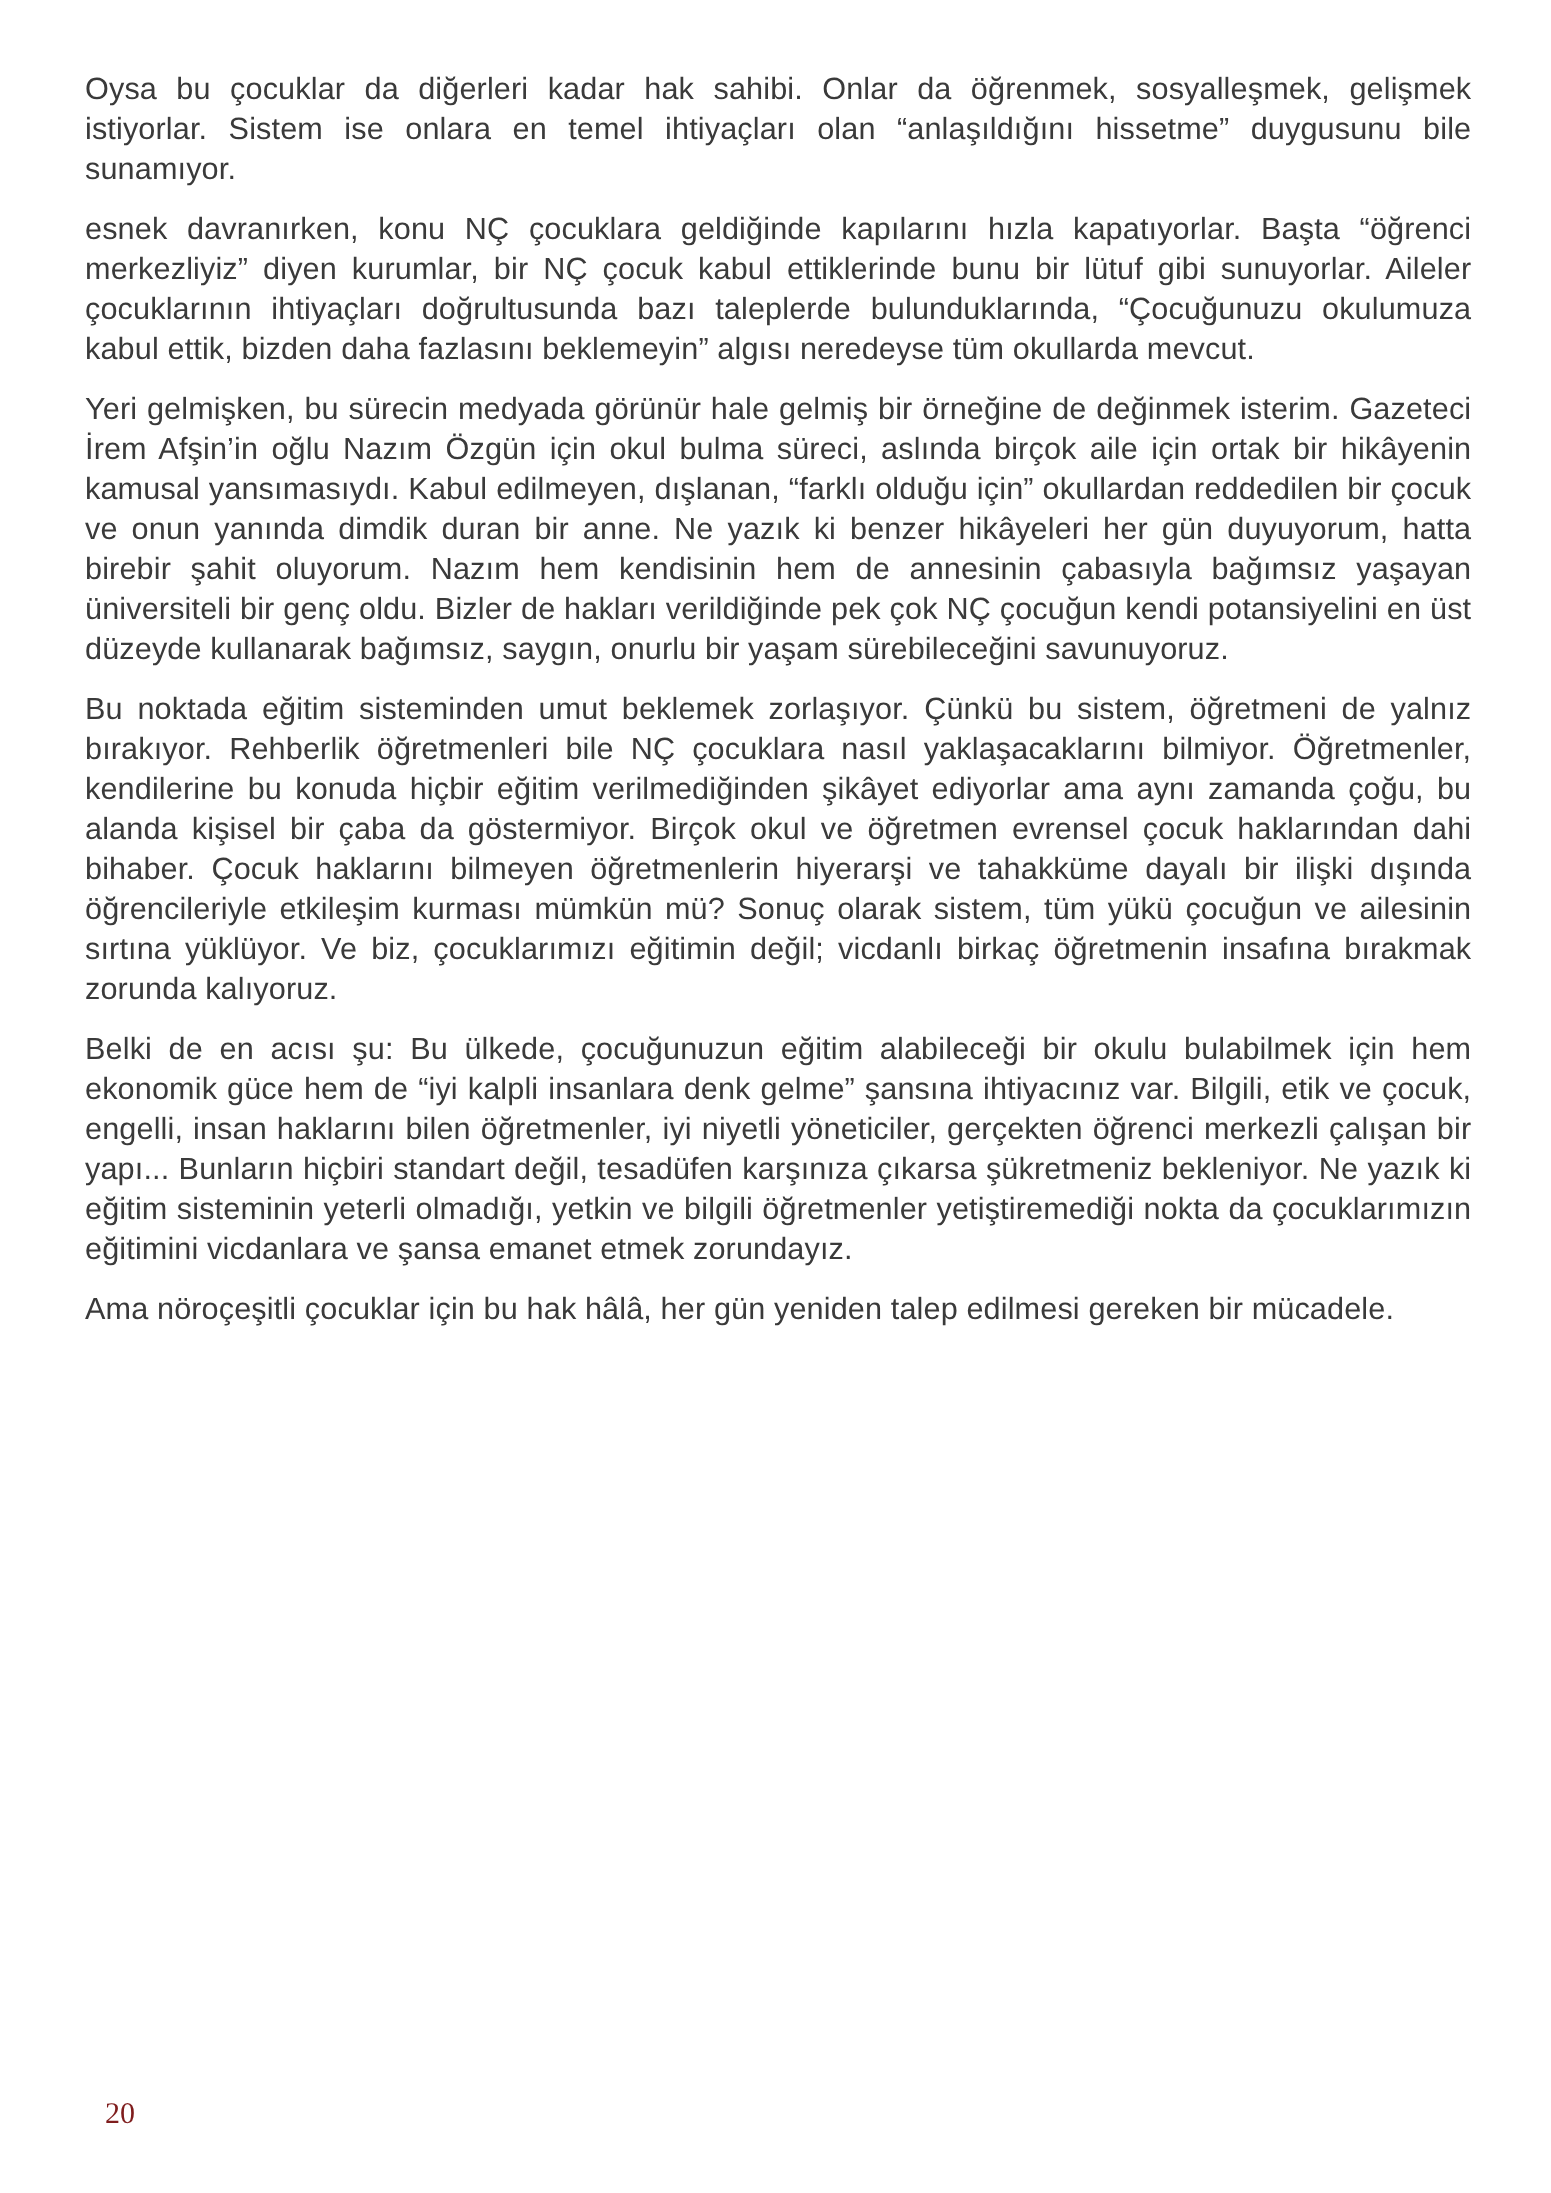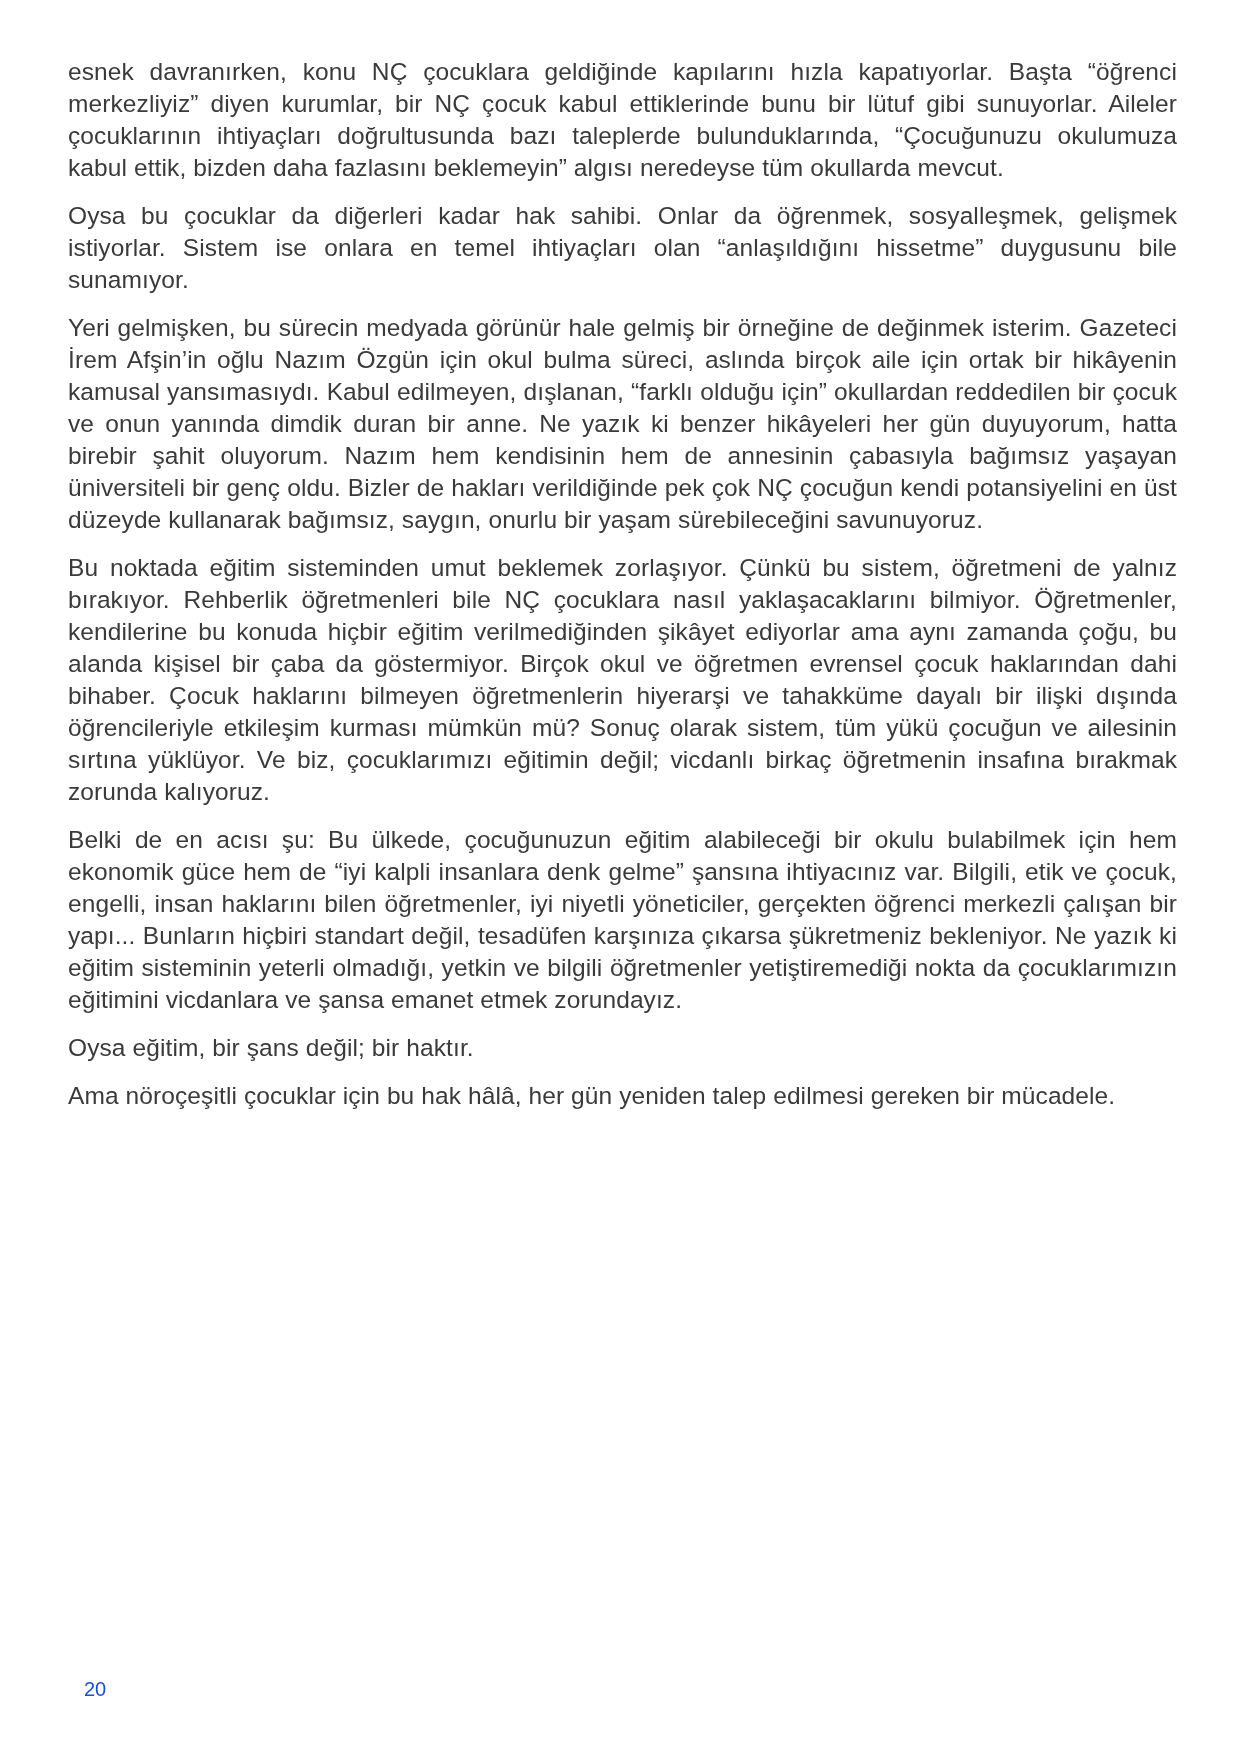--- a/index.html
+++ b/index.html
@@ -38,40 +38,40 @@
     position: absolute;
     left: 68px;
     width: 1109px;
     top: 1678px;
     display: flex;
     justify-content: space-between;
     align-items: baseline;
     color: #333333;
   }
   .footer .page-number {
-    font-size: 20px;
+    font-size: 24px;
     margin-left: 16px;
-    color: #1d4ed8;
+    color: #7f1d1d;
+    font-family: Liberation Serif, serif;
   }
   .footer .footer-title {
     font-size: 24px;
     letter-spacing: 0.5px;
     color: #3a3a3a;
   }
 </style>
 </head>
 <body>
 
 <div class="page">
   <div class="content">
+    <p>Oysa bu çocuklar da diğerleri kadar hak sahibi. Onlar da öğrenmek, sosyalleşmek, gelişmek istiyorlar. Sistem ise onlara en temel ihtiyaçları olan “anlaşıldığını hissetme” duygusunu bile sunamıyor.</p>
     <p>esnek davranırken, konu NÇ çocuklara geldiğinde kapılarını hızla kapatıyorlar. Başta “öğrenci merkezliyiz” diyen kurumlar, bir NÇ çocuk kabul ettiklerinde bunu bir lütuf gibi sunuyorlar. Aileler çocuklarının ihtiyaçları doğrultusunda bazı taleplerde bulunduklarında, “Çocuğunuzu okulumuza kabul ettik, bizden daha fazlasını beklemeyin” algısı neredeyse tüm okullarda mevcut.</p>
-    <p>Oysa bu çocuklar da diğerleri kadar hak sahibi. Onlar da öğrenmek, sosyalleşmek, gelişmek istiyorlar. Sistem ise onlara en temel ihtiyaçları olan “anlaşıldığını hissetme” duygusunu bile sunamıyor.</p>
     <p>Yeri gelmişken, bu sürecin medyada görünür hale gelmiş bir örneğine de değinmek isterim. Gazeteci İrem Afşin’in oğlu Nazım Özgün için okul bulma süreci, aslında birçok aile için ortak bir hikâyenin kamusal yansımasıydı. Kabul edilmeyen, dışlanan, “farklı olduğu için” okullardan reddedilen bir çocuk ve onun yanında dimdik duran bir anne. Ne yazık ki benzer hikâyeleri her gün duyuyorum, hatta birebir şahit oluyorum. Nazım hem kendisinin hem de annesinin çabasıyla bağımsız yaşayan üniversiteli bir genç oldu. Bizler de hakları verildiğinde pek çok NÇ çocuğun kendi potansiyelini en üst düzeyde kullanarak bağımsız, saygın, onurlu bir yaşam sürebileceğini savunuyoruz.</p>
     <p>Bu noktada eğitim sisteminden umut beklemek zorlaşıyor. Çünkü bu sistem, öğretmeni de yalnız bırakıyor. Rehberlik öğretmenleri bile NÇ çocuklara nasıl yaklaşacaklarını bilmiyor. Öğretmenler, kendilerine bu konuda hiçbir eğitim verilmediğinden şikâyet ediyorlar ama aynı zamanda çoğu, bu alanda kişisel bir çaba da göstermiyor. Birçok okul ve öğretmen evrensel çocuk haklarından dahi bihaber. Çocuk haklarını bilmeyen öğretmenlerin hiyerarşi ve tahakküme dayalı bir ilişki dışında öğrencileriyle etkileşim kurması mümkün mü? Sonuç olarak sistem, tüm yükü çocuğun ve ailesinin sırtına yüklüyor. Ve biz, çocuklarımızı eğitimin değil; vicdanlı birkaç öğretmenin insafına bırakmak zorunda kalıyoruz.</p>
     <p>Belki de en acısı şu: Bu ülkede, çocuğunuzun eğitim alabileceği bir okulu bulabilmek için hem ekonomik güce hem de “iyi kalpli insanlara denk gelme” şansına ihtiyacınız var. Bilgili, etik ve çocuk, engelli, insan haklarını bilen öğretmenler, iyi niyetli yöneticiler, gerçekten öğrenci merkezli çalışan bir yapı... Bunların hiçbiri standart değil, tesadüfen karşınıza çıkarsa şükretmeniz bekleniyor. Ne yazık ki eğitim sisteminin yeterli olmadığı, yetkin ve bilgili öğretmenler yetiştiremediği nokta da çocuklarımızın eğitimini vicdanlara ve şansa emanet etmek zorundayız.</p>
-    <p class="no-justify-last">Oysa eğitim, bir şans değil; bir haktır.</p>
     <p>Ama nöroçeşitli çocuklar için bu hak hâlâ, her gün yeniden talep edilmesi gereken bir mücadele.</p>
   </div>
 
   <div class="footer">
     <span class="page-number">20</span>
   </div>
 </div>
 
 </body></html>

